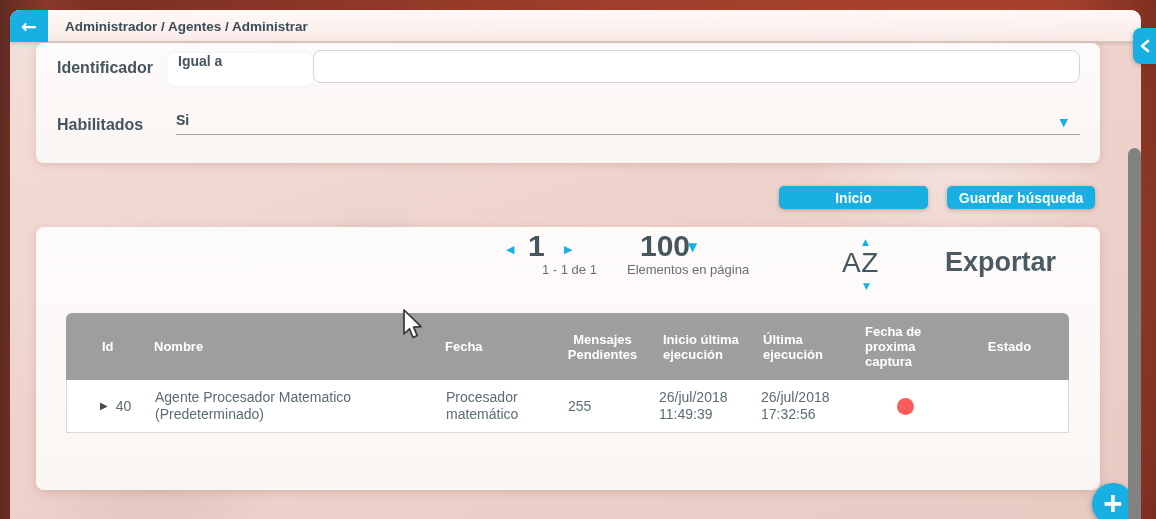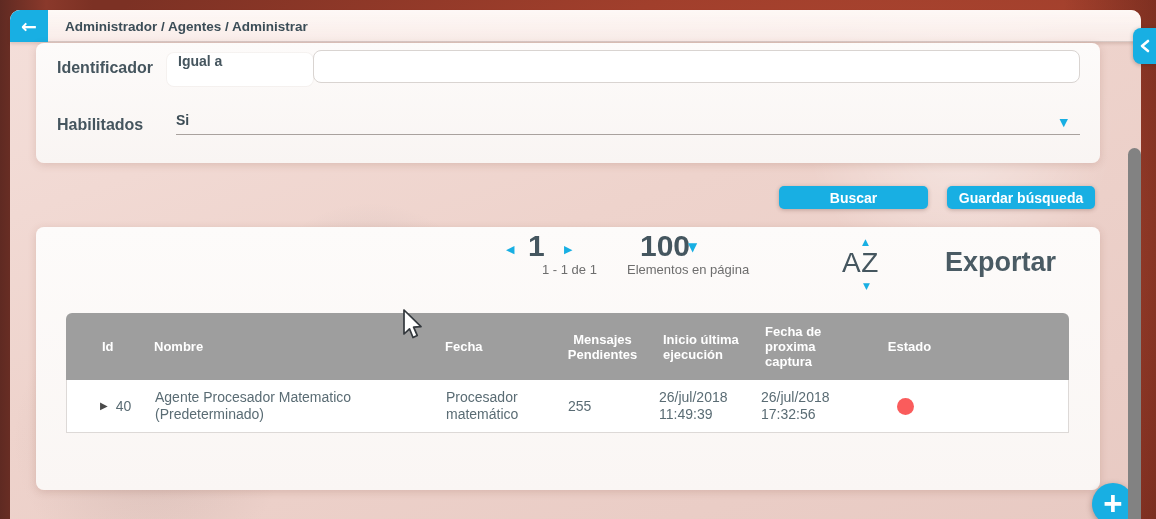--- a/index.html
+++ b/index.html
@@ -145,21 +145,21 @@
       </div>
       <input class="id-input" type="text" value="" style="">
 
       <div class="f-label" style="left:21px; top:73px;">Habilitados</div>
       <div class="enabled-select">
         <span class="enabled-value">Si</span>
         <span class="enabled-caret icon">▼</span>
       </div>
     </div>
 
-    <button class="btn btn-search">Buscar</button>
+    <button class="btn btn-search">Inicio</button>
     <button class="btn btn-save">Guardar búsqueda</button>
 
     <div class="table-panel">
 
       <span class="tri icon pager-prev">◀</span>
       <div class="big-num pager-num">1</div>
       <span class="tri icon pager-next">▶</span>
       <div class="small-it pager-range">1 - 1 de 1</div>
 
       <div class="big-num size-num">100</div>
@@ -173,20 +173,21 @@
       <button class="export-btn">Exportar</button>
 
       <div class="grid">
         <div class="grid-head">
           <div class="c1"></div>
           <div class="c2">Id</div>
           <div class="c3">Nombre</div>
           <div class="c4">Fecha</div>
           <div class="c5">Mensajes Pendientes</div>
           <div class="c6">Inicio última ejecución</div>
+          <div class="c7">Última ejecución</div>
           <div class="c8">Fecha de proxima captura</div>
           <div class="c9">Estado</div>
         </div>
         <div class="grid-row">
           <div class="c1"></div>
           <div class="c2">
             <span class="expander icon">▶</span>
             <span>40</span>
           </div>
           <div class="c3">Agente Procesador Matematico (Predeterminado)</div>

